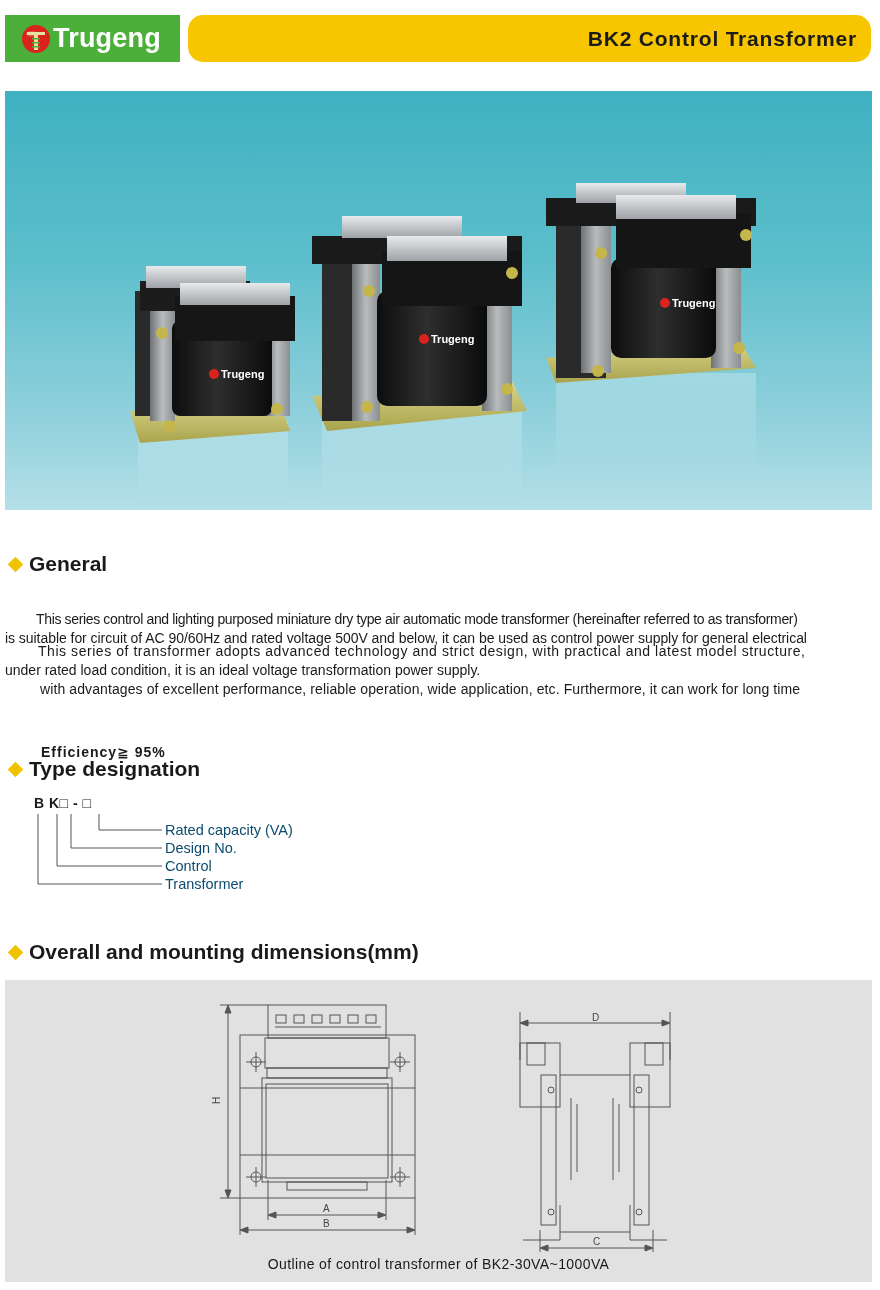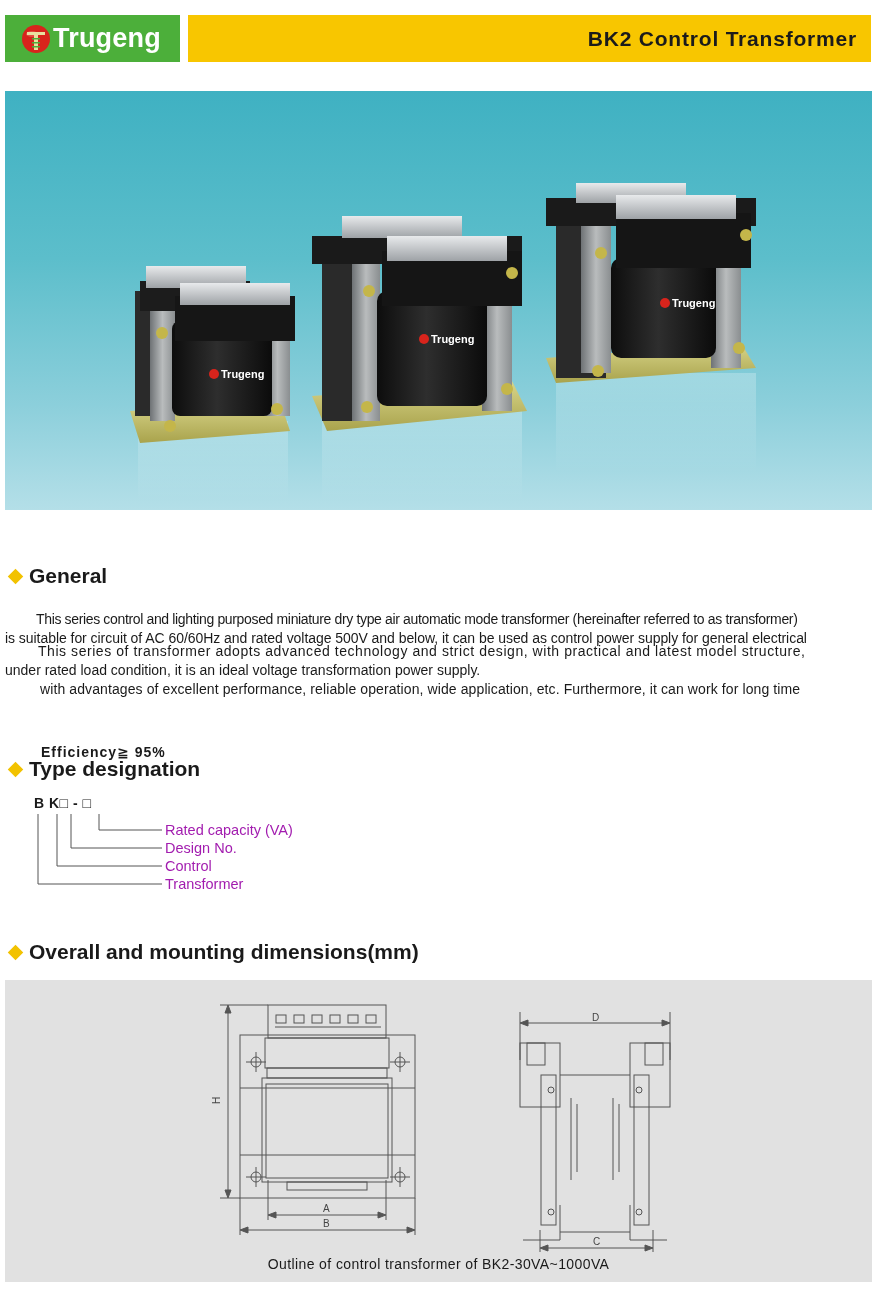--- a/index.html
+++ b/index.html
@@ -5,41 +5,41 @@
   html, body { margin: 0; padding: 0; background: #ffffff; }
   body { width: 880px; height: 1290px; position: relative; overflow: hidden;
          font-family: "Liberation Sans", "DejaVu Sans", sans-serif; color: #1a1a1a; }
 
   
   .logo-box { position: absolute; left: 5px; top: 15px; width: 175px; height: 47px;
               background: #4caf3a; display: flex; align-items: center; }
   .logo-mark { width: 30px; height: 30px; margin-left: 16px; }
   .logo-text { color: #ffffff; font-weight: bold; font-size: 27px; margin-left: 2px; letter-spacing: 0.2px; }
   .title-bar { position: absolute; left: 188px; top: 15px; width: 683px; height: 47px;
-               background: #f8c600; display: flex; align-items: center; justify-content: flex-end; }
+               background: #f8c600; display: flex; align-items: center; justify-content: flex-end; border-radius: 15px; }
   .title-text { font-weight: bold; font-size: 21px; color: #1b1b1b; margin-right: 14px; letter-spacing: 0.8px; }
 
   
   .hero { position: absolute; left: 5px; top: 91px; width: 867px; height: 419px;
           background: linear-gradient(180deg, #3fb1c2 0%, #5cbecb 40%, #8ccfdb 75%, #b4dfe8 100%); overflow: hidden; }
   .hero svg { position: absolute; left: 0; top: 0; }
 
   
   .section-head { position: absolute; left: 7px; display: flex; align-items: center; }
   .diamond { width: 11px; height: 11px; background: #f2c200; transform: rotate(45deg); margin: 0 8px 0 3px; }
   .section-title { font-weight: bold; font-size: 21px; color: #1a1a1a; }
 
   .para { position: absolute; left: 5px; width: 872px; font-size: 14px; line-height: 19px; color: #1a1a1a; }
   .para .line { display: block; white-space: nowrap; }
   .efficiency { position: absolute; left: 41px; top: 704px; font-size: 14px; font-weight: bold; letter-spacing: 1px; margin-top: 40px; }
 
   
   .type-diagram { position: absolute; left: 30px; top: 795px; width: 320px; height: 100px; }
   .type-code { position: absolute; left: 4px; top: 0; font-size: 14px; font-weight: bold; letter-spacing: 0.5px; }
-  .type-label { position: absolute; left: 135px; font-size: 14.5px; color: #a21caf; }
+  .type-label { position: absolute; left: 135px; font-size: 14.5px; color: #0c4a6e; }
 
   
   .dim-panel { position: absolute; left: 5px; top: 980px; width: 867px; height: 302px; background: #e1e1e1; }
   .dim-panel svg { position: absolute; left: 0; top: 0; }
   .dim-caption { position: absolute; left: 0; width: 867px; top: 276px; text-align: center; font-size: 14px;
                  color: #1a1a1a; letter-spacing: 0.4px; }
 </style>
 </head>
 <body>
 
@@ -137,27 +137,27 @@
       <circle cx="55" cy="70" r="6" fill="#c4b64a"></circle>
       <circle cx="200" cy="52" r="6" fill="#c4b64a"></circle>
       <circle cx="52" cy="188" r="6" fill="#c4b64a"></circle>
       <circle cx="193" cy="165" r="6" fill="#c4b64a"></circle>
       <circle cx="119" cy="120" r="5" fill="#d8241c"></circle>
       <text x="126" y="124" font-size="11" font-weight="bold" fill="#ffffff" font-family="Liberation Sans, sans-serif">Trugeng</text>
     </g>
   </svg>
 </div>
 
-<div class="section-head" style="top:564px;">
+<div class="section-head" style="top:552px;">
   <span class="diamond"></span>
   <span class="section-title">General</span>
 </div>
 <div class="para" style="top:585px;margin-top:25px;">
   <span class="line" style="padding-left:31px; letter-spacing:-0.35px;">This series control and lighting purposed miniature dry type air automatic mode transformer (hereinafter referred to as transformer)</span>
-  <span class="line" style="letter-spacing:-0.05px;">is suitable for circuit of AC 60/60Hz and rated voltage 500V and below, it can be used as control power supply for general electrical</span>
+  <span class="line" style="letter-spacing:-0.05px;">is suitable for circuit of AC 90/60Hz and rated voltage 500V and below, it can be used as control power supply for general electrical</span>
 </div>
 <div class="para" style="top:642px;">
   <span class="line" style="padding-left:33px; letter-spacing:0.55px;">This series of transformer adopts advanced technology and strict design, with practical and latest model structure,</span>
   <span class="line" style="letter-spacing:0px;">under rated load condition, it is an ideal voltage transformation power supply.</span>
   <span class="line" style="padding-left:35px; letter-spacing:0.1px;">with advantages of excellent performance, reliable operation, wide application, etc. Furthermore, it can work for long time</span>
 </div>
 <div class="efficiency">Efficiency≧ 95%</div>
 
 <div class="section-head" style="top:757px;">
   <span class="diamond"></span>

